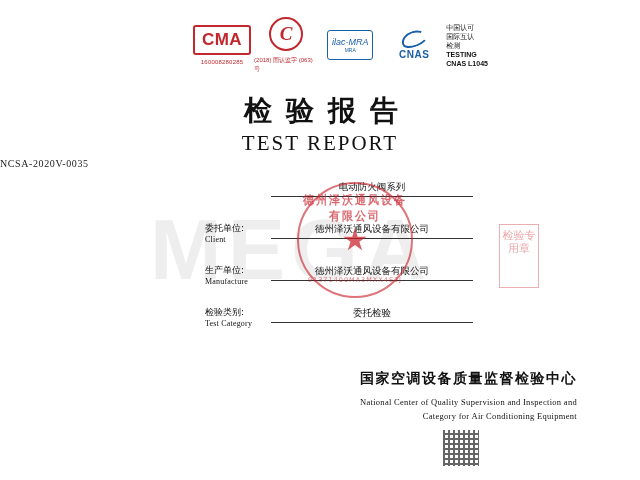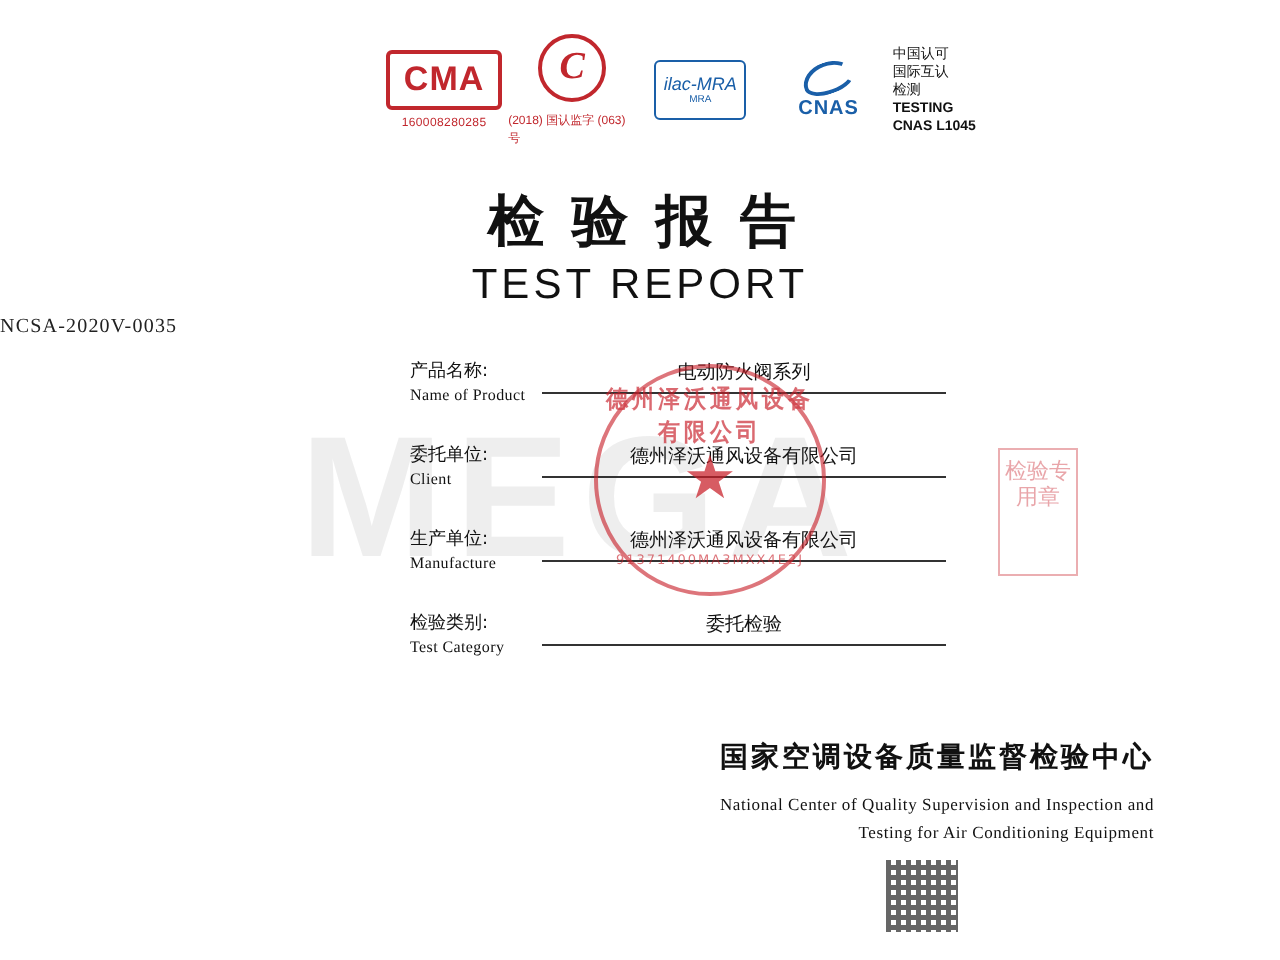--- a/index.html
+++ b/index.html
@@ -171,21 +171,21 @@
     margin-left: 27px;
   }
   .title-en {
     position: absolute;
     top: 131px;
     left: 0;
     width: 640px;
     text-align: center;
     font-size: 21px;
     letter-spacing: 2px;
-    font-family: Liberation Sans, sans-serif;
+    font-family: Liberation Serif, serif;
     color: #111;
   }
   .report-no {
     position: absolute;
     top: 158px;
     left: 0;
     width: 640px;
     text-align: left;
     font-size: 10px;
     letter-spacing: 0.6px;
@@ -395,24 +395,20 @@
 
   <div class="watermark">MEGA</div>
 
   <div class="title-cn">检验报告</div>
   <div class="title-en">TEST REPORT</div>
   <div class="report-no">NCSA-2020V-0035</div>
 
   <div class="fields">
 
     <div class="field-row">
-      <div class="field-label">
-        <div>产品名称:</div>
-        <div class="en">Name of Product</div>
-      </div>
       <div class="field-value">电动防火阀系列</div>
     </div>
 
     <div class="field-row">
       <div class="field-label">
         <div>委托单位:</div>
         <div class="en">Client</div>
       </div>
       <div class="field-value">德州泽沃通风设备有限公司</div>
     </div>
@@ -440,19 +436,19 @@
     <div class="seal-star">★</div>
     <div class="seal-arc-bottom">91371400MA3MXX4E2J</div>
   </div>
 
   <div class="side-seal">检验专用章</div>
 
   <div class="footer">
     <div class="footer-cn">国家空调设备质量监督检验中心</div>
     <div class="footer-en">
       <div>National Center of Quality Supervision and Inspection and</div>
-      <div>Testing for Air Conditioning Equipment</div>
+      <div>Category for Air Conditioning Equipment</div>
     </div>
   </div>
 
   <div class="qr"></div>
 
 </div>
 
 </body></html>

